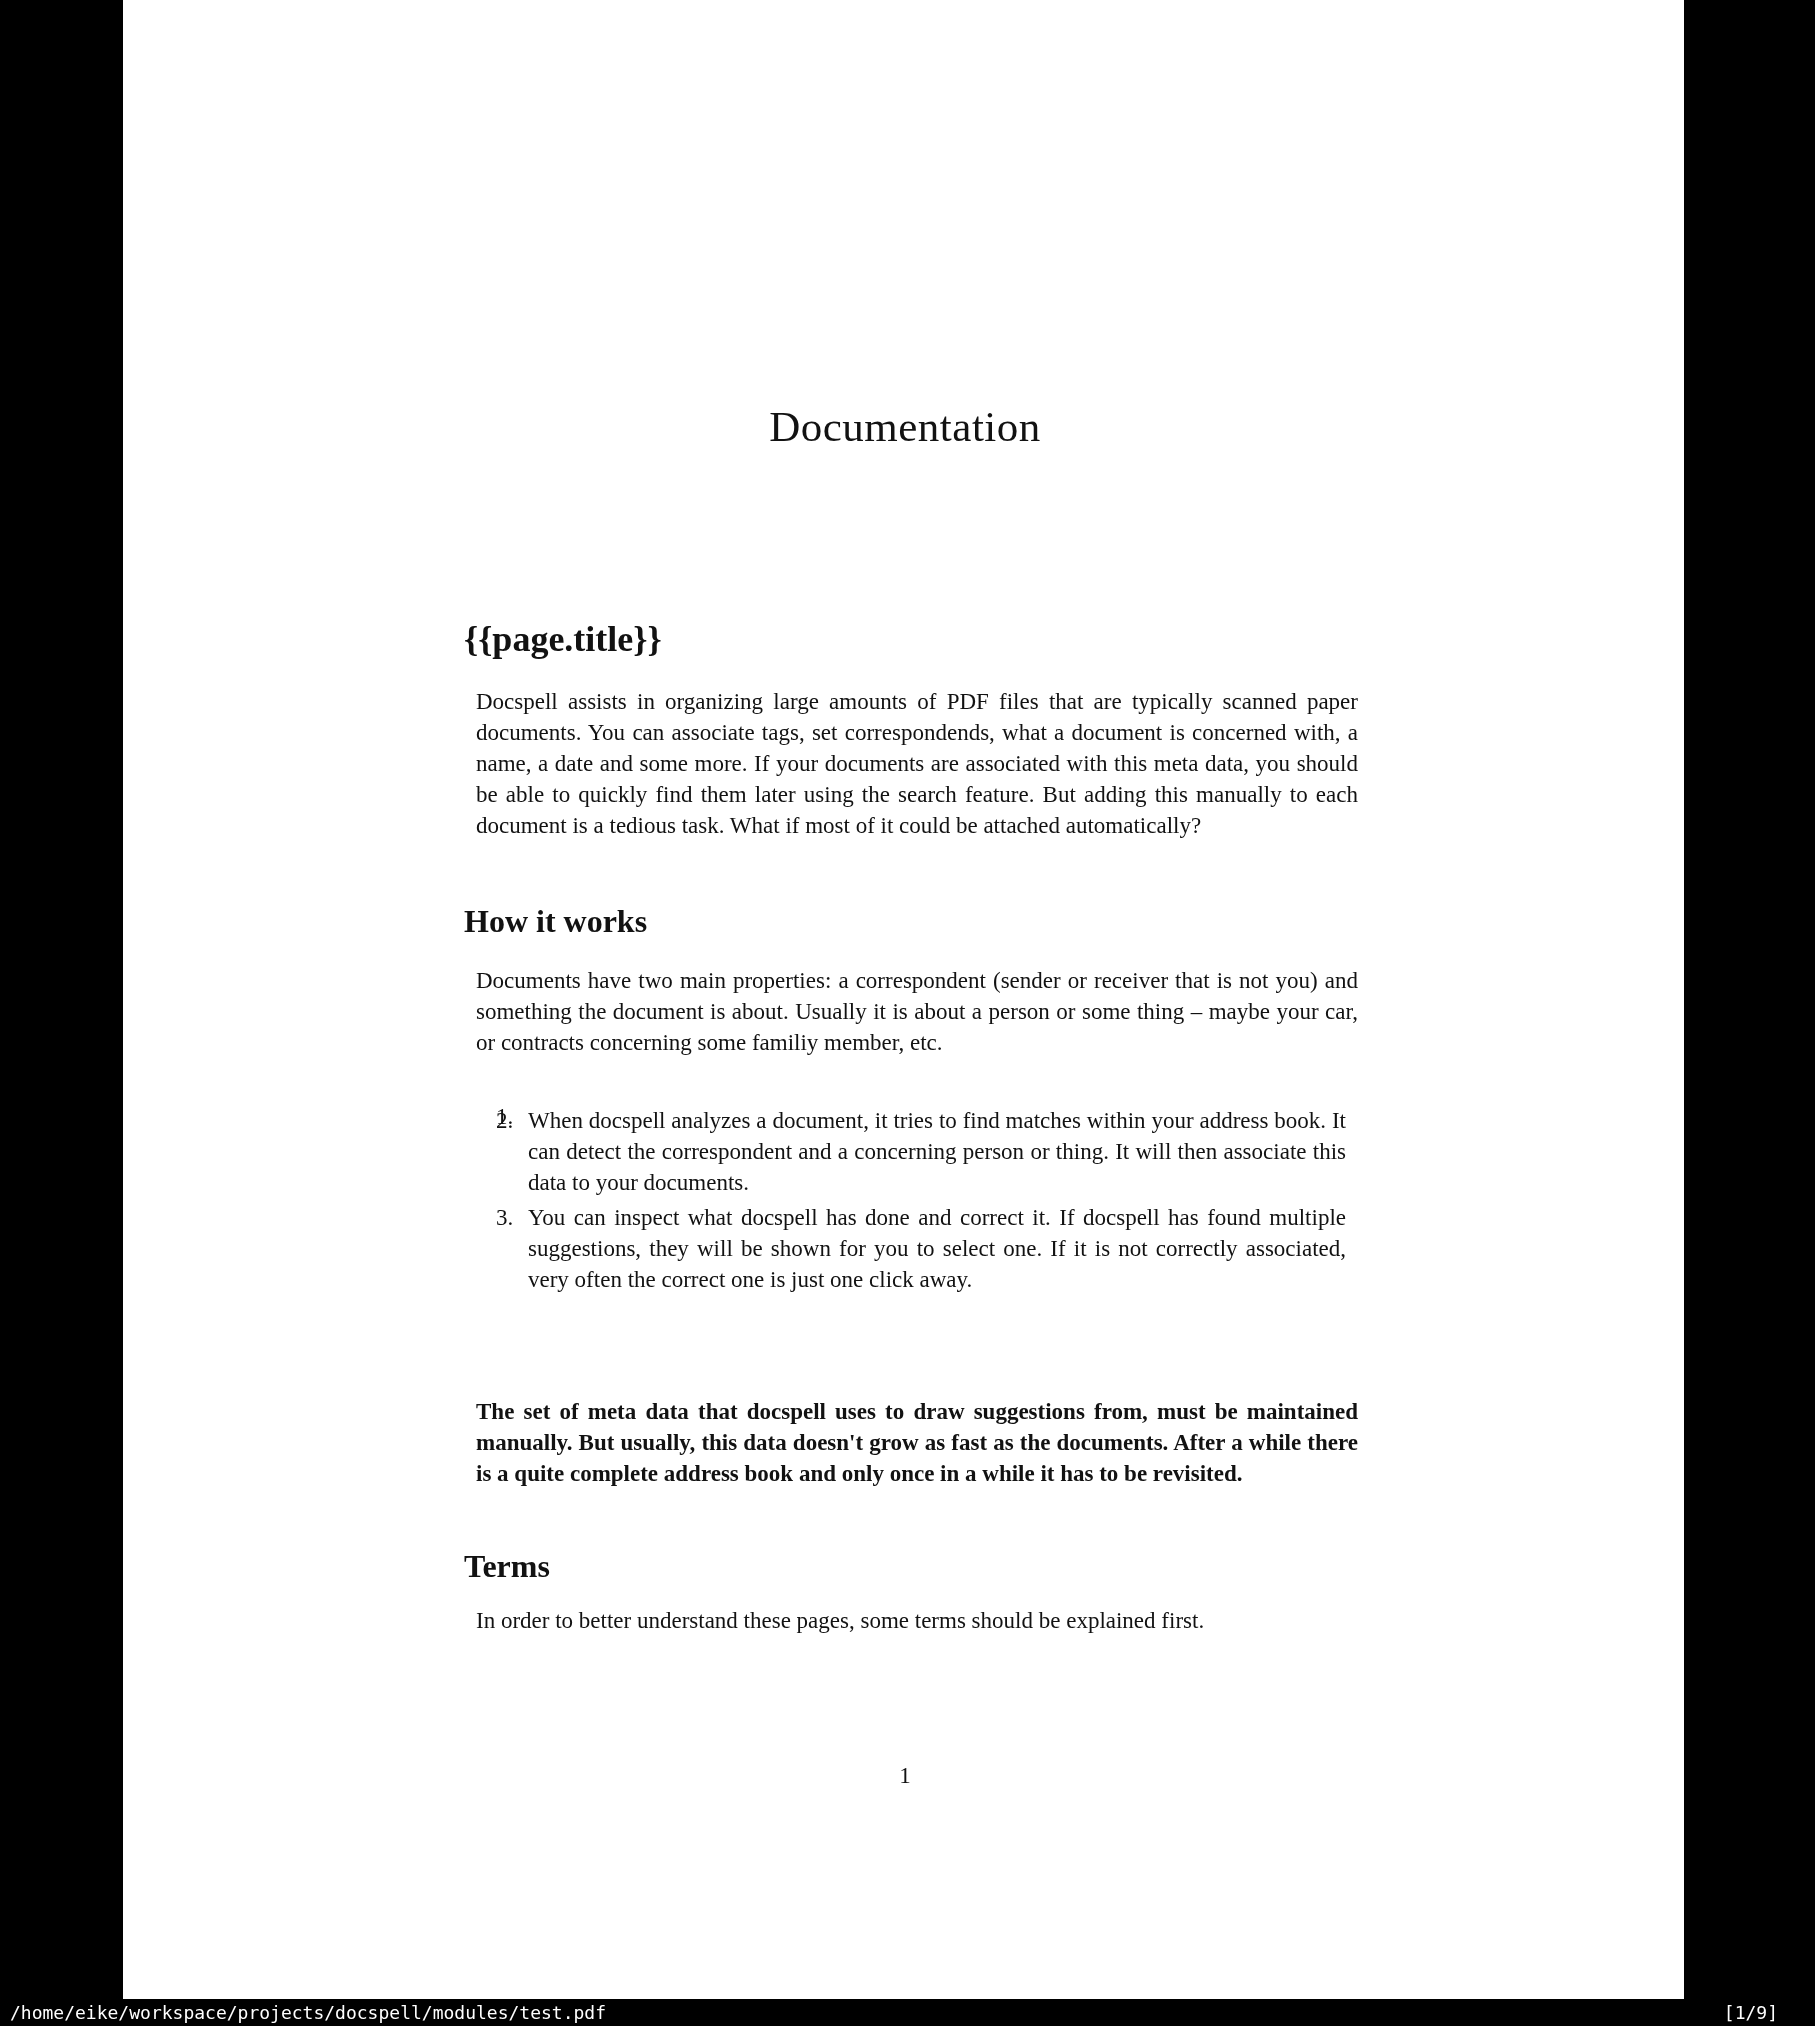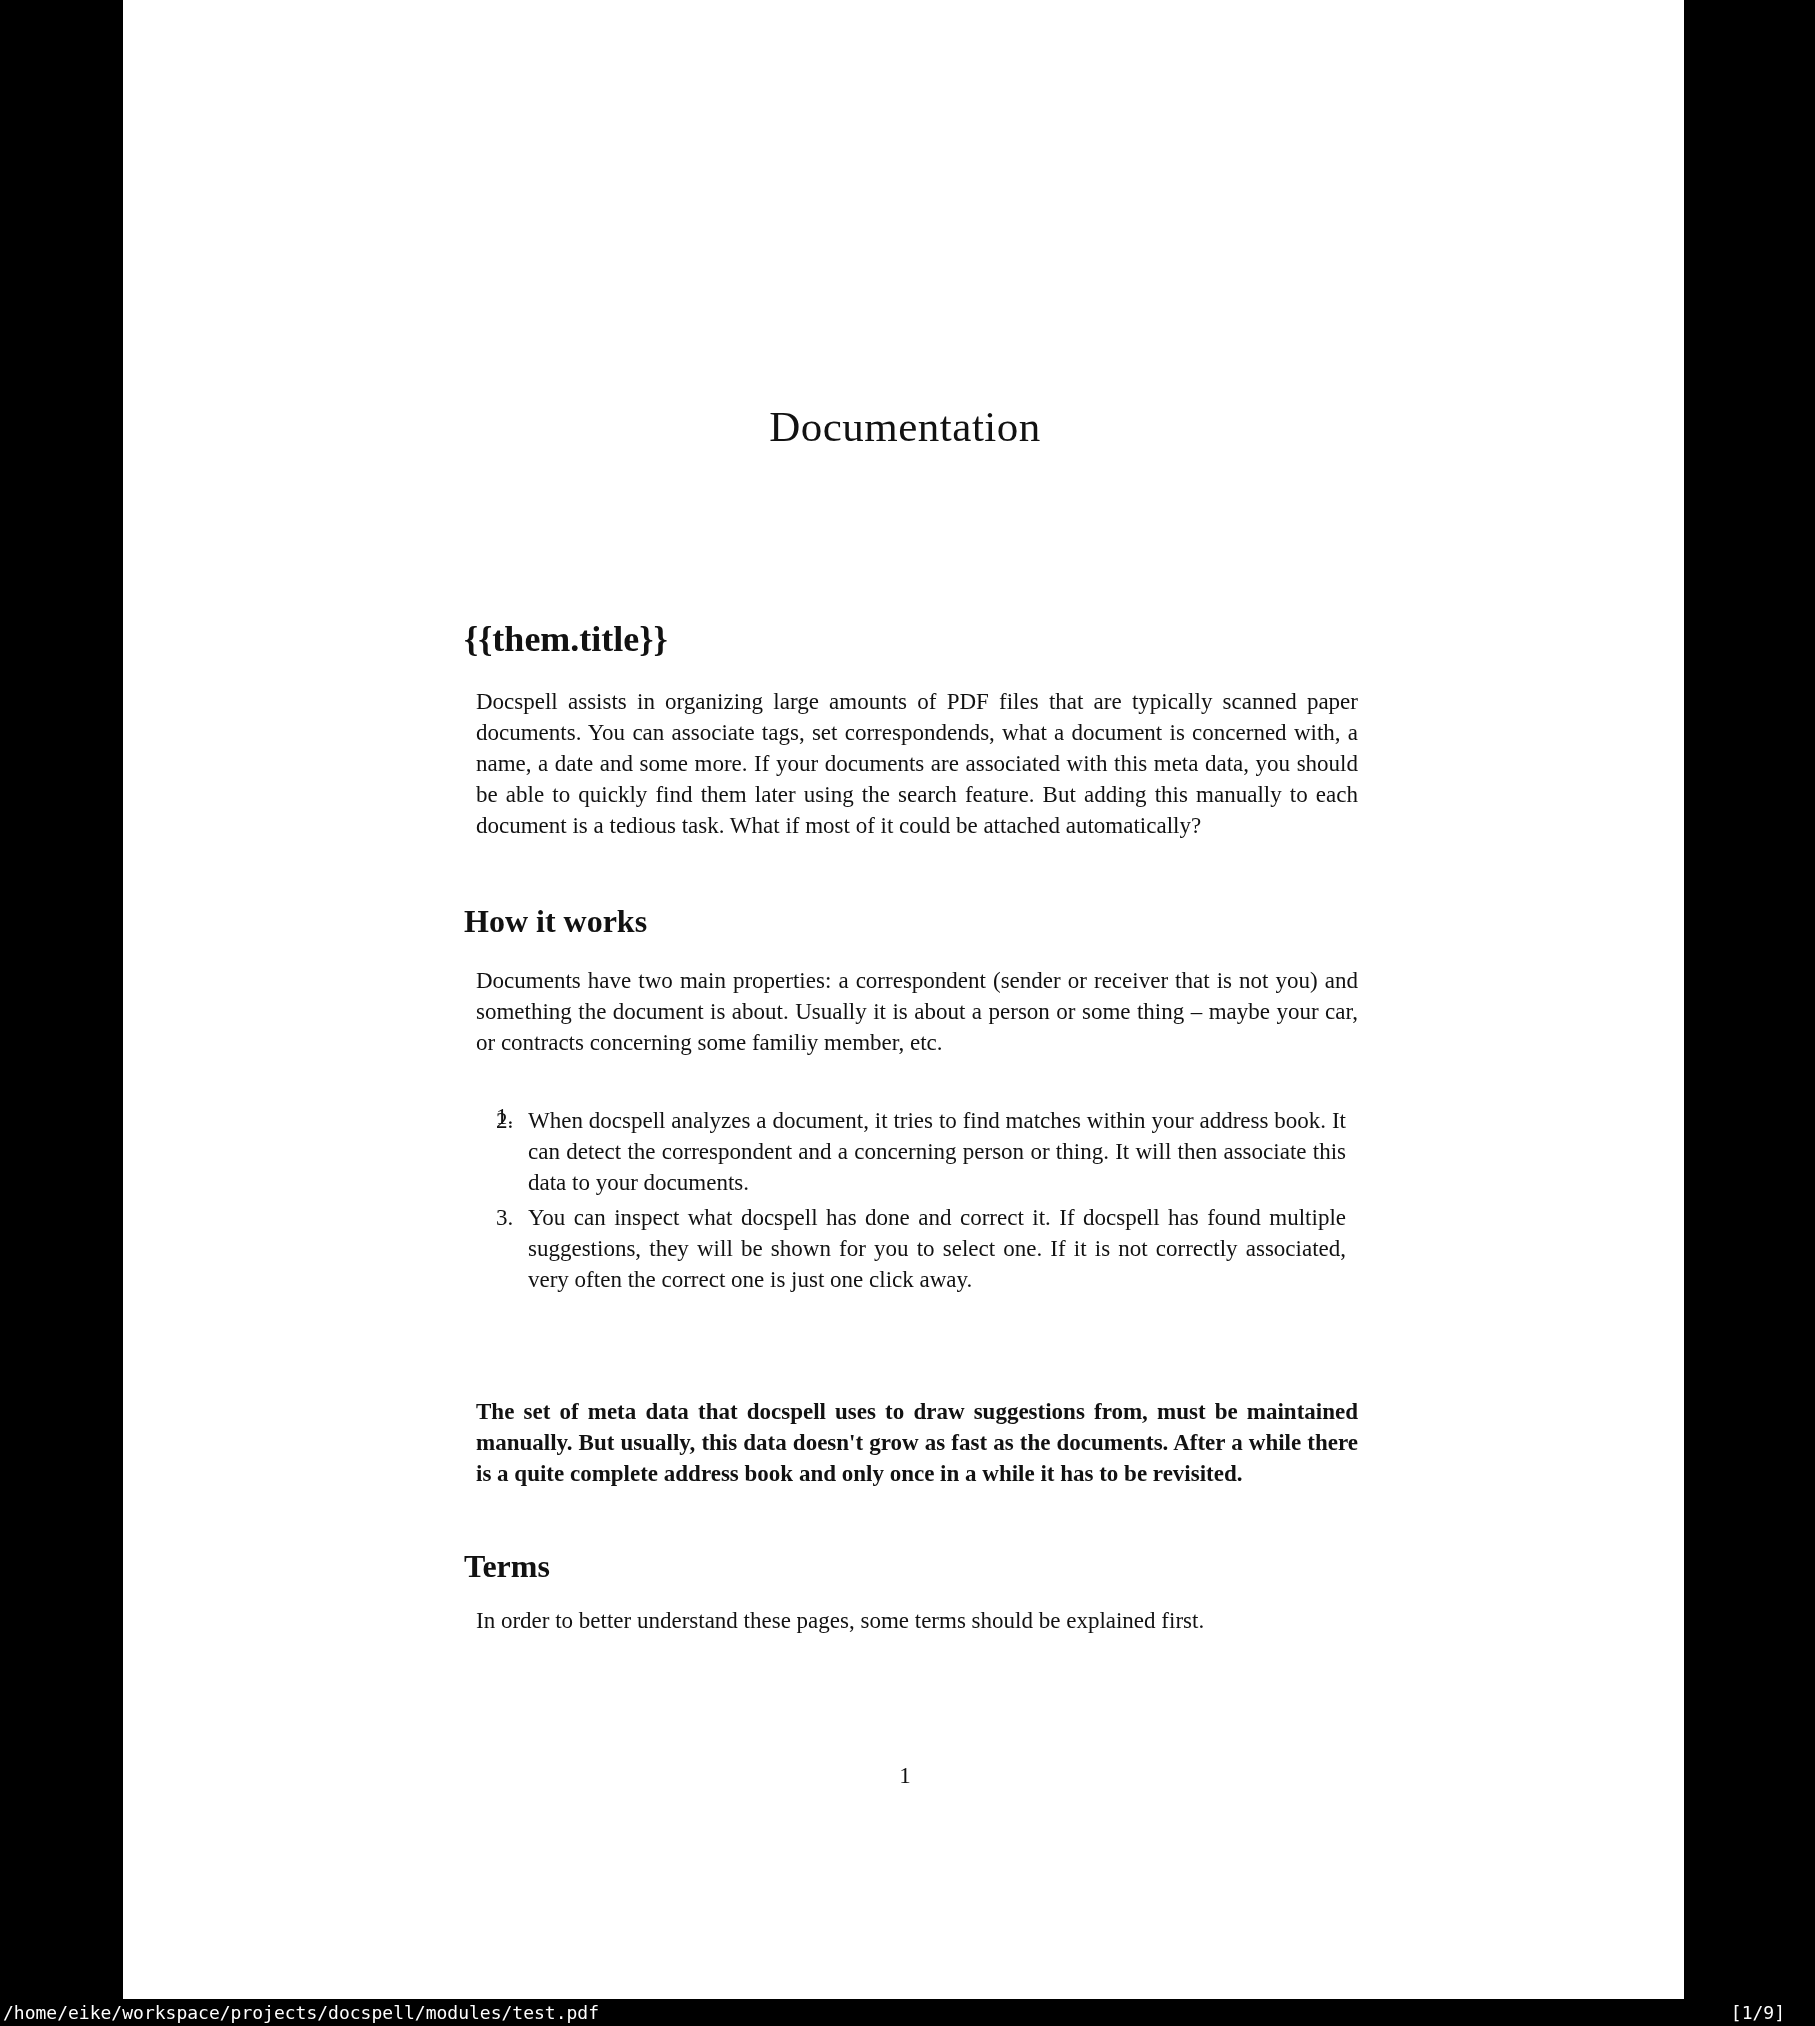--- a/index.html
+++ b/index.html
@@ -86,36 +86,36 @@
     right: 0;
     bottom: 0;
     height: 27.4px;
     background: #000000;
     color: #ffffff;
     font-family: "DejaVu Sans Mono", monospace;
     font-size: 18px;
     display: flex;
     justify-content: space-between;
     align-items: center;
-    padding: 0 3px;
+    padding: 0 10px;
     box-sizing: border-box;
   }
   .statusbar span { white-space: pre; }
 </style>
 </head>
 <body>
 
 <div class="screen">
 
   <div class="pdf-viewport">
     <div class="pdf-page">
 
       <div class="block doc-title">Documentation</div>
 
-      <div class="block section-heading">{{them.title}}</div>
+      <div class="block section-heading">{{page.title}}</div>
 
       <div class="block para para-intro">Docspell assists in organizing large amounts of PDF files that are typically scanned paper documents. You can associate tags, set correspondends, what a document is concerned with, a name, a date and some more. If your documents are associated with this meta data, you should be able to quickly find them later using the search feature. But adding this manually to each document is a tedious task. What if most of it could be attached automatically?</div>
 
       <div class="block para para-how">Documents have two main properties: a correspondent (sender or receiver that is not you) and something the document is about. Usually it is about a person or some thing – maybe your car, or contracts concerning some familiy member, etc.</div>
 
       <div class="block subsection-heading sub-how">How it works</div>
 
       <div class="block steps">
         <div class="step">
           <span class="step-num">1.</span>

